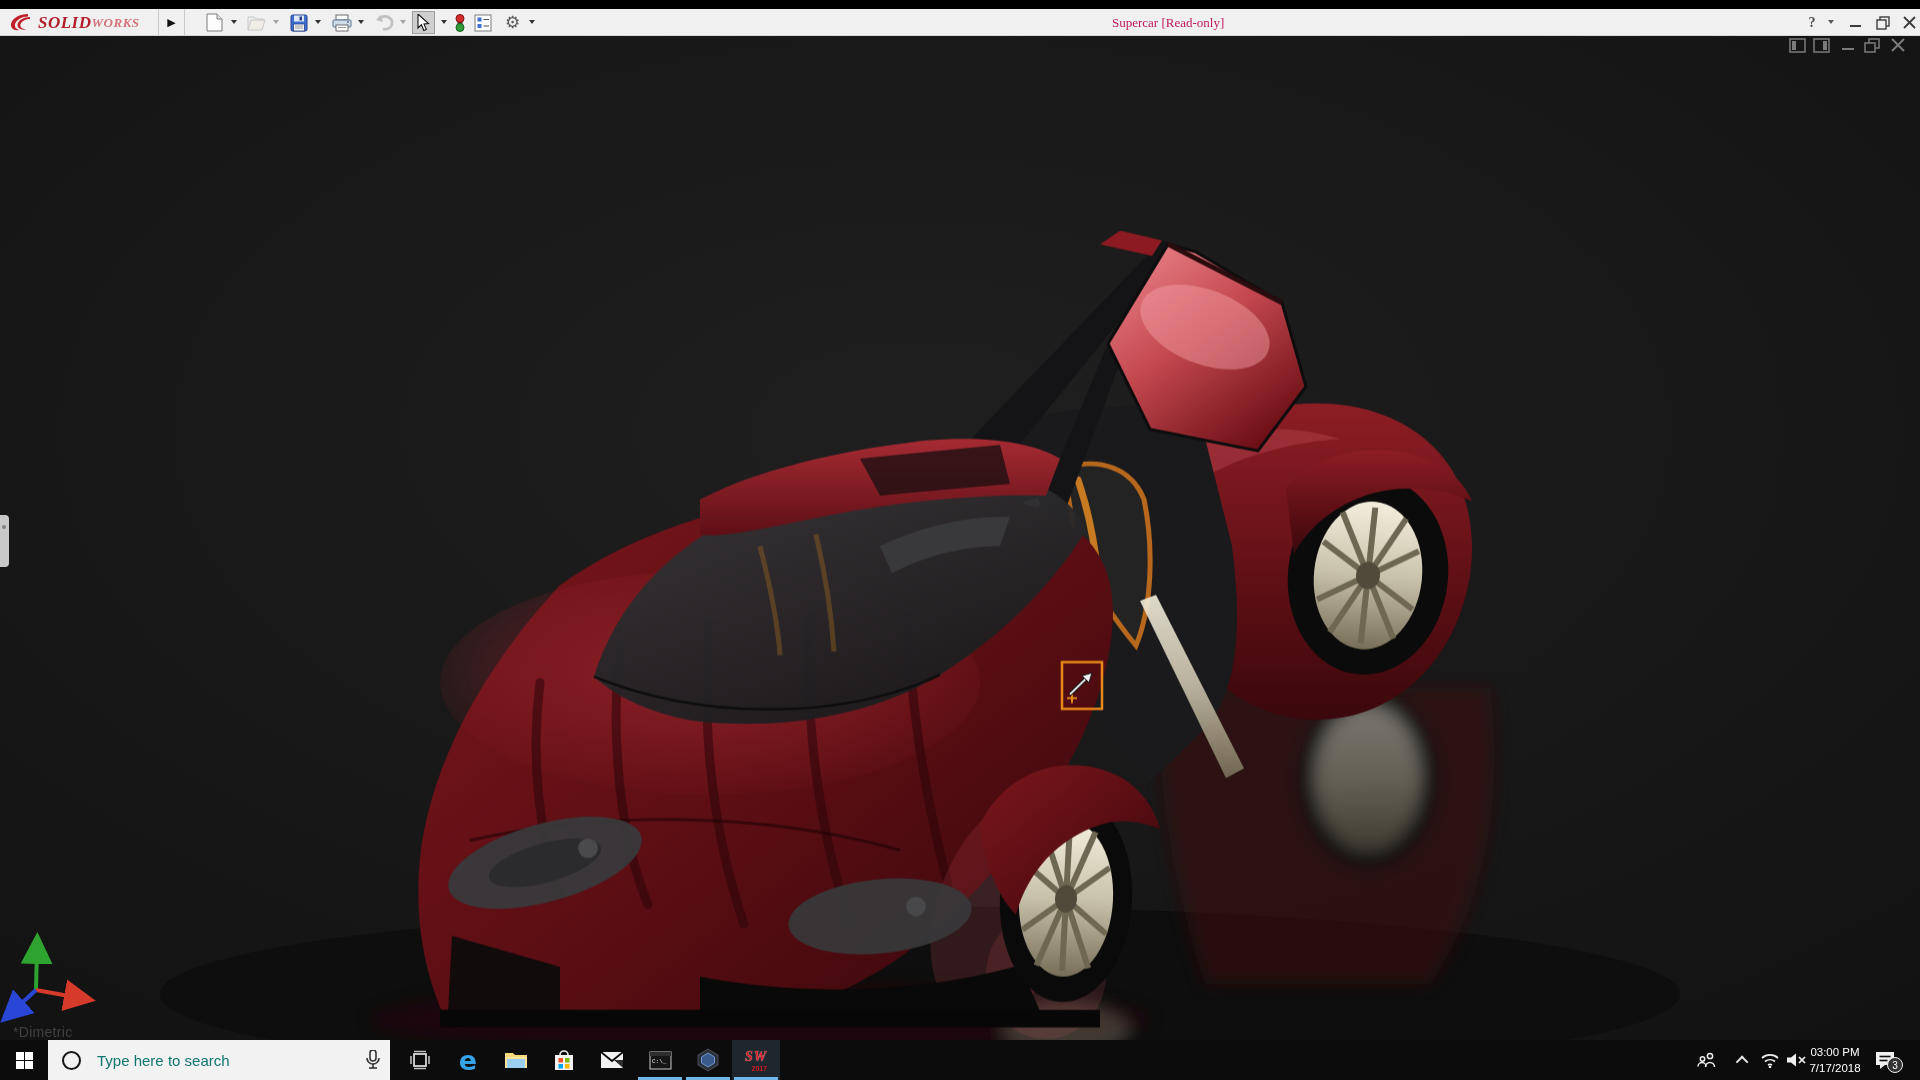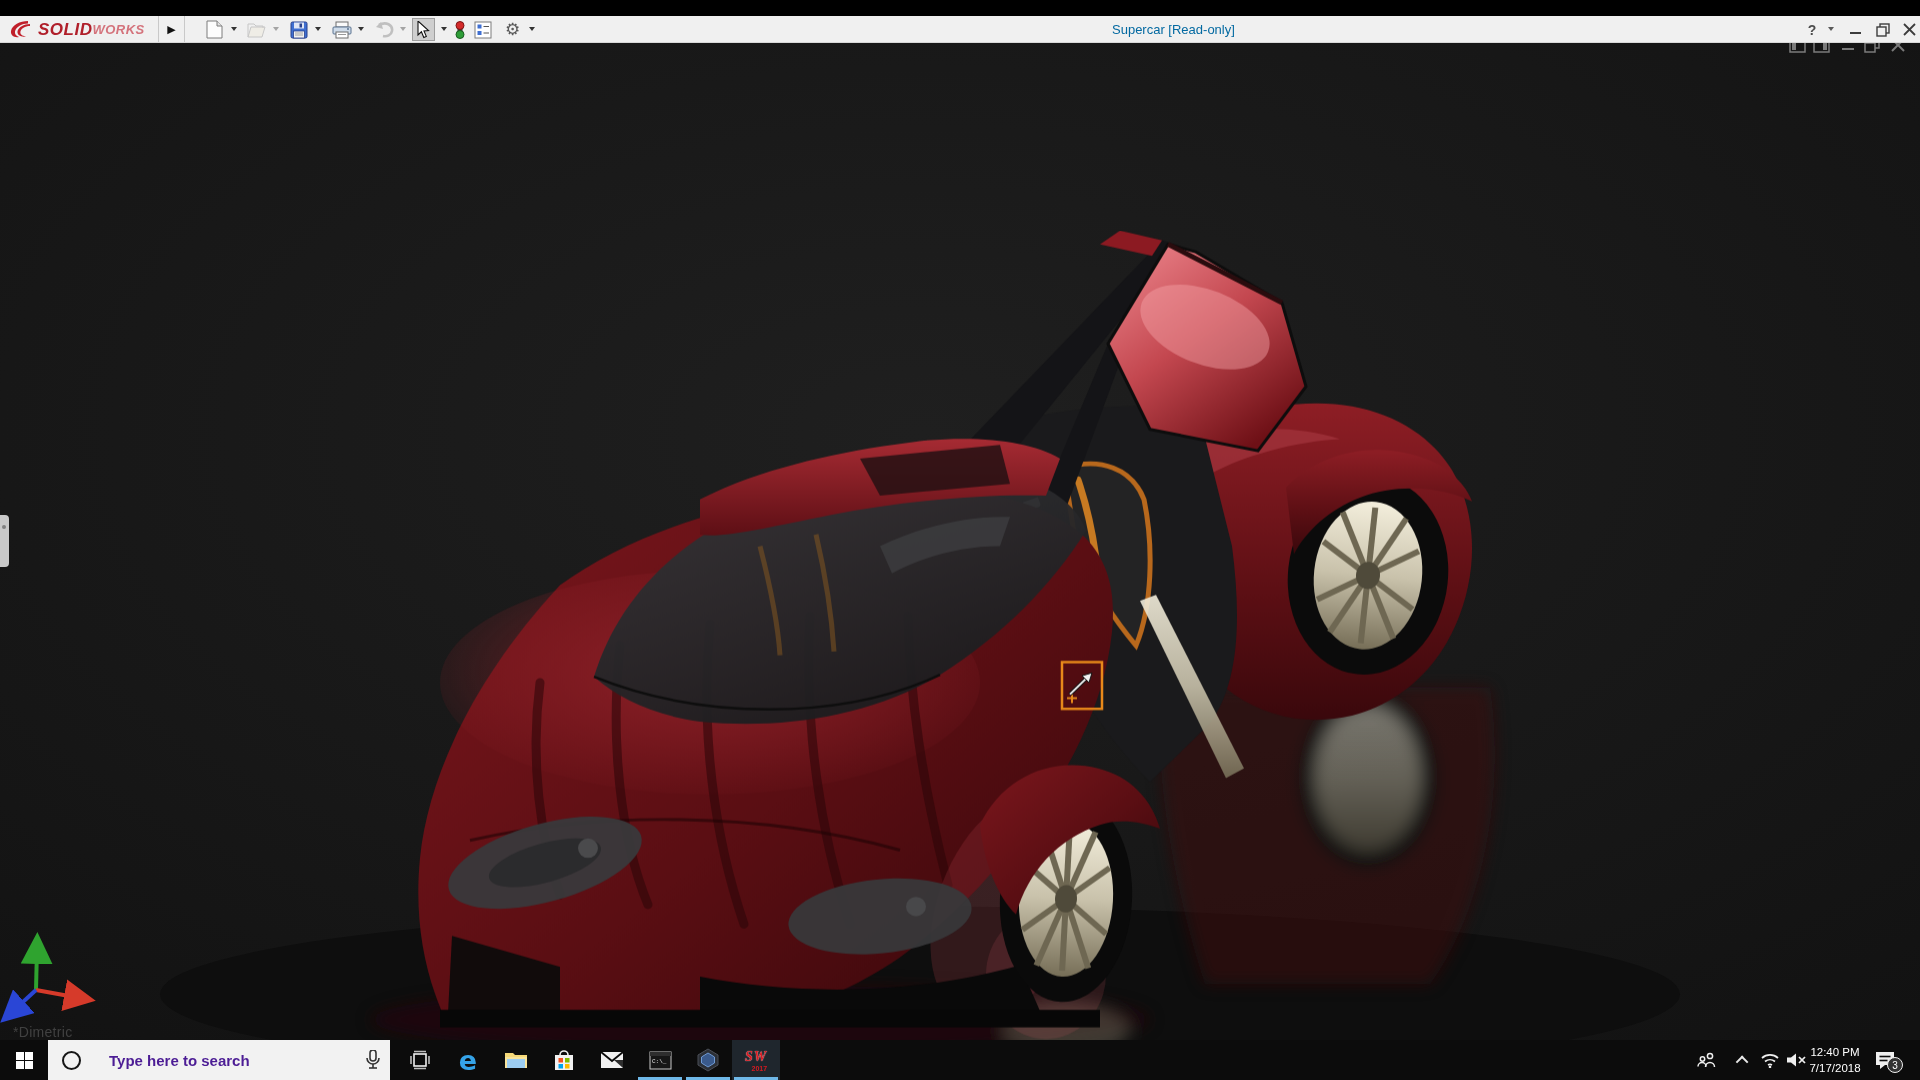--- a/index.html
+++ b/index.html
@@ -1,35 +1,35 @@
 <!DOCTYPE html>
 <html><head>
 <meta charset="utf-8">
 <style>
   * { margin:0; padding:0; box-sizing:border-box; }
   html,body { width:1920px; height:1080px; overflow:hidden; background:#000;
               font-family:"Liberation Sans", sans-serif; }
   .abs { position:absolute; }
 
   
-  #titlebar { position:absolute; left:0; top:16px; width:1920px; height:27px;
-              background:#f0f0f0; border-bottom:1px solid #d8d8d8; z-index:30; }
+  #titlebar { position:absolute; left:0; top:9px; width:1920px; height:27px;
+              background:#f0f0f0; border-bottom:1px solid #d8d8d8; z-index:30;font-family:Liberation Serif, serif; }
   .brand { position:absolute; left:8px; top:2px; height:23px; display:flex; align-items:center; }
   .brand-solid { font-size:17px; font-weight:bold; font-style:italic; color:#b01f2a; letter-spacing:.5px; }
   .brand-works { font-size:13px; font-weight:bold; font-style:italic; color:#d4737c; letter-spacing:.5px; }
   .flyout-btn { position:absolute; left:158px; top:0; width:27px; height:26px;
                 border-left:1px solid #c9c9c9; border-right:1px solid #c9c9c9;
                 display:flex; align-items:center; justify-content:center; font-size:11px; color:#111; }
   .tb-btn { position:absolute; top:2px; width:23px; height:23px; display:flex;
             align-items:center; justify-content:center; }
   .tb-btn.active { background:#cfcfcf; border:1px solid #9e9e9e; }
   .tb-btn.disabled { opacity:.40; }
   .dd { position:absolute; top:11px; width:0; height:0; border-left:3.5px solid transparent;
         border-right:3.5px solid transparent; border-top:4px solid #333; }
-  .title-text { position:absolute; left:1112px; top:6px; font-size:13px; color:#0369a1; }
+  .title-text { position:absolute; left:1112px; top:6px; font-size:13px; color:#be185d; }
   .winctl { position:absolute; top:0; height:27px; display:flex; align-items:center; justify-content:center; }
   .help-q { font-size:14px; font-weight:bold; color:#4c4c4c; }
 
   
   #viewport { position:absolute; left:0; top:27px; width:1920px; height:1013px; background:#151515; }
   #scene { position:absolute; left:0; top:0; }
   .doc-ctl { position:absolute; top:8px; width:22px; height:20px; display:flex;
              align-items:center; justify-content:center; opacity:.85; }
   #left-tab { position:absolute; left:0; top:488px; width:9px; height:52px; background:#c9c9c9;
               border-radius:0 4px 4px 0; }
@@ -38,21 +38,21 @@
 
   
   #taskbar { position:absolute; left:0; top:1040px; width:1920px; height:40px; background:#0c0c0c; z-index:40; }
   .tb-app { position:absolute; top:0; width:48px; height:40px; display:flex;
             align-items:center; justify-content:center; }
   .run-line { position:absolute; top:37px; width:44px; height:3px; background:#6fb8e8; }
   #search-box { position:absolute; left:48px; top:0; width:342px; height:40px; background:#f2f2f2;
                 display:flex; align-items:center; }
   #search-box .ring { width:19px; height:19px; border:2.5px solid #161616; border-radius:50%;
                       margin-left:14px; }
-  #search-box .ph { margin-left:28px; font-size:15px; color:#4c1d95;font-weight:bold; }
+  #search-box .ph { margin-left:16px; font-size:15px; color:#0f766e; }
   .tray-ic { position:absolute; top:0; height:40px; display:flex; align-items:center; justify-content:center; }
   #clock { position:absolute; left:1806px; top:4px; width:58px; text-align:center; color:#fff;
            font-size:11.5px; line-height:16px; }
   .chev { width:9px; height:9px; border-left:2px solid #e8e8e8; border-top:2px solid #e8e8e8;
           transform:rotate(45deg) translateY(2px); }
   .badge { position:absolute; left:1887px; top:1057px; width:16px; height:16px; border-radius:50%;
            background:#333; border:1.5px solid #efefef; color:#fff; font-size:10px;
            display:flex; align-items:center; justify-content:center; z-index:41; }
   .sw-ic { text-align:right; line-height:10px; }
   .sw-ic .sw { font:bold italic 14px "Liberation Serif", serif; color:#d71a21;
@@ -503,21 +503,21 @@
     </svg>
   </div>
   <div class="tray-ic" style="left:1782px; width:28px">
     <svg width="21" height="16">
       <polygon points="1,5.5 5,5.5 10,1.5 10,14.5 5,10.5 1,10.5" fill="#efefef"></polygon>
       <line x1="13" y1="5" x2="19" y2="11" stroke="#efefef" stroke-width="1.7"></line>
       <line x1="19" y1="5" x2="13" y2="11" stroke="#efefef" stroke-width="1.7"></line>
     </svg>
   </div>
   <div id="clock">
-    <div>12:40 PM</div>
+    <div>03:00 PM</div>
     <div>7/17/2018</div>
   </div>
   <div class="tray-ic" style="left:1868px; width:34px">
     <svg width="22" height="20">
       <path d="M2,2 h18 v13 h-9 l-5,4 v-4 h-4 z" fill="#efefef"></path>
       <line x1="5.5" y1="6.5" x2="16.5" y2="6.5" stroke="#0c0c0c" stroke-width="1.6"></line>
       <line x1="5.5" y1="10.5" x2="13.5" y2="10.5" stroke="#0c0c0c" stroke-width="1.6"></line>
     </svg>
   </div>
 </div>

